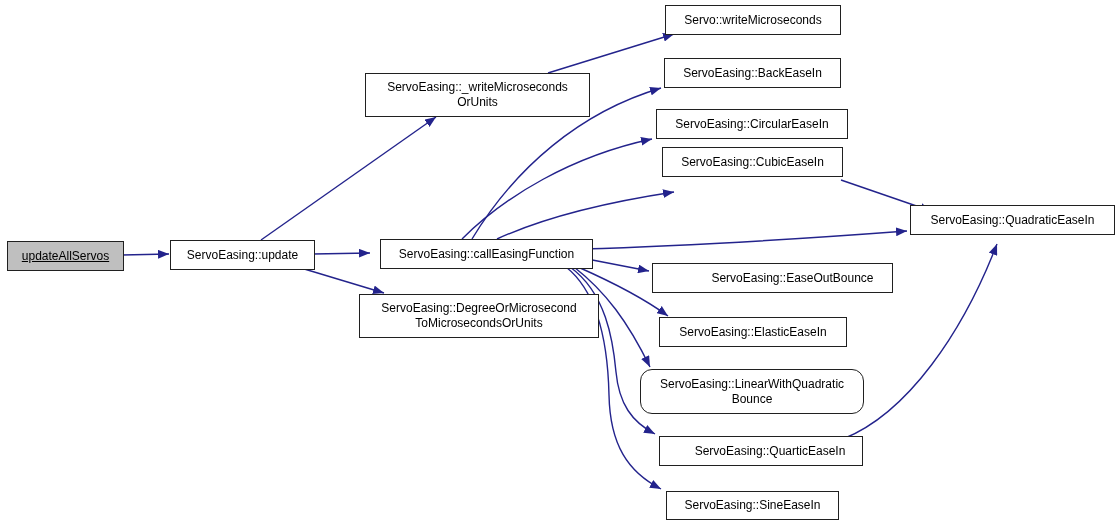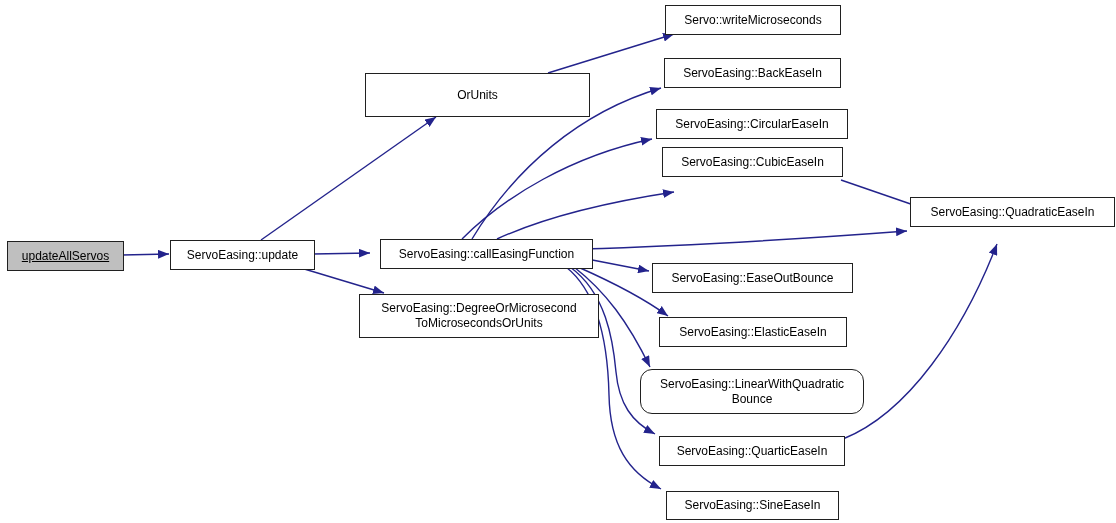--- a/index.html
+++ b/index.html
@@ -77,20 +77,21 @@
       </g>
   </svg>
   <div>
       <div class="node highlight" style="left: 7px; top: 241px; width: 115px; height: 28px;">
         <span>updateAllServos</span>
       </div>
       <div class="node" style="left: 170px; top: 240px; width: 143px; height: 28px;">
         <span>ServoEasing::update</span>
       </div>
       <div class="node" style="left: 365px; top: 73px; width: 223px; height: 42px;">
+        <span>ServoEasing::_writeMicroseconds</span>
         <span>OrUnits</span>
       </div>
       <div class="node" style="left: 665px; top: 5px; width: 174px; height: 28px;">
         <span>Servo::writeMicroseconds</span>
       </div>
       <div class="node" style="left: 380px; top: 239px; width: 211px; height: 28px;">
         <span>ServoEasing::callEasingFunction</span>
       </div>
       <div class="node" style="left: 359px; top: 294px; width: 238px; height: 42px;">
         <span>ServoEasing::DegreeOrMicrosecond</span>
@@ -98,33 +99,33 @@
       </div>
       <div class="node" style="left: 664px; top: 58px; width: 175px; height: 28px; text-align: right;">
         <span>ServoEasing::BackEaseIn</span>
       </div>
       <div class="node" style="left: 656px; top: 109px; width: 190px; height: 28px;">
         <span>ServoEasing::CircularEaseIn</span>
       </div>
       <div class="node" style="left: 662px; top: 147px; width: 179px; height: 28px;">
         <span>ServoEasing::CubicEaseIn</span>
       </div>
-      <div class="node" style="left: 910px; top: 197px; width: 203px; height: 28px;">
+      <div class="node" style="left: 910px; top: 205px; width: 203px; height: 28px;">
         <span>ServoEasing::QuadraticEaseIn</span>
       </div>
-      <div class="node" style="left: 652px; top: 263px; width: 199px; height: 28px;">
+      <div class="node" style="left: 652px; top: 263px; width: 199px; height: 28px; padding-left: 40px;">
         <span>ServoEasing::EaseOutBounce</span>
       </div>
       <div class="node" style="left: 659px; top: 317px; width: 186px; height: 28px;">
         <span>ServoEasing::ElasticEaseIn</span>
       </div>
       <div class="node" style="left: 640px; top: 369px; width: 222px; height: 43px; border-radius: 12px;">
         <span>ServoEasing::LinearWithQuadratic</span>
         <span>Bounce</span>
       </div>
-      <div class="node" style="left: 659px; top: 436px; width: 184px; height: 28px;">
+      <div class="node" style="left: 659px; top: 436px; width: 184px; height: 28px; padding-left: 18px;">
         <span>ServoEasing::QuarticEaseIn</span>
       </div>
       <div class="node" style="left: 666px; top: 491px; width: 171px; height: 27px;">
         <span>ServoEasing::SineEaseIn</span>
       </div>
     </div>
 </div>
 
 </body></html>

